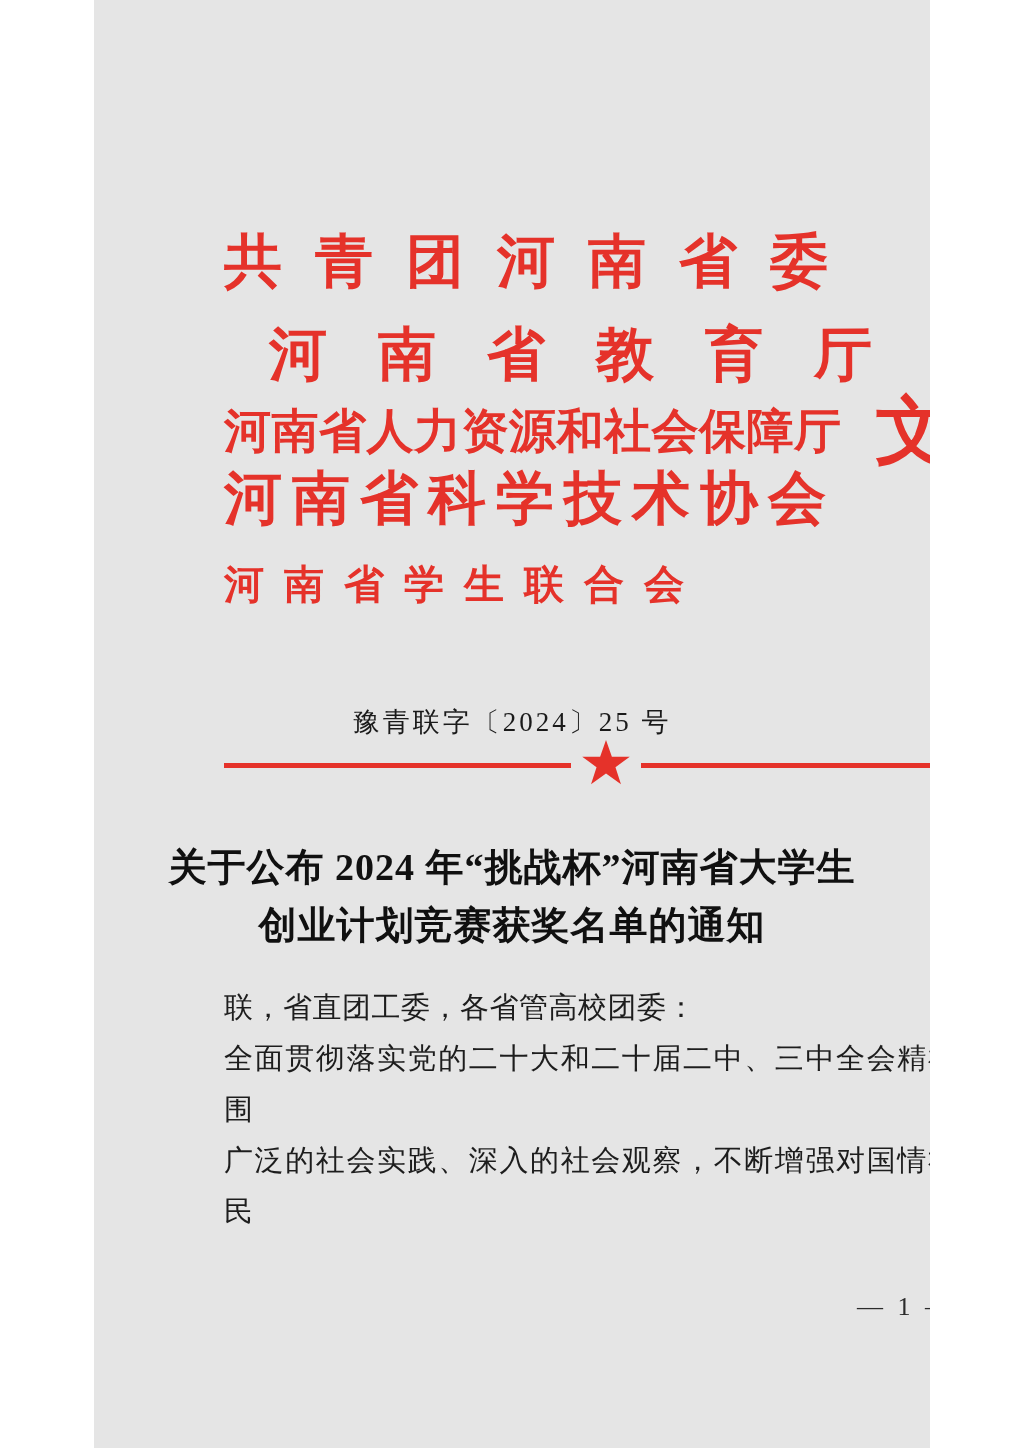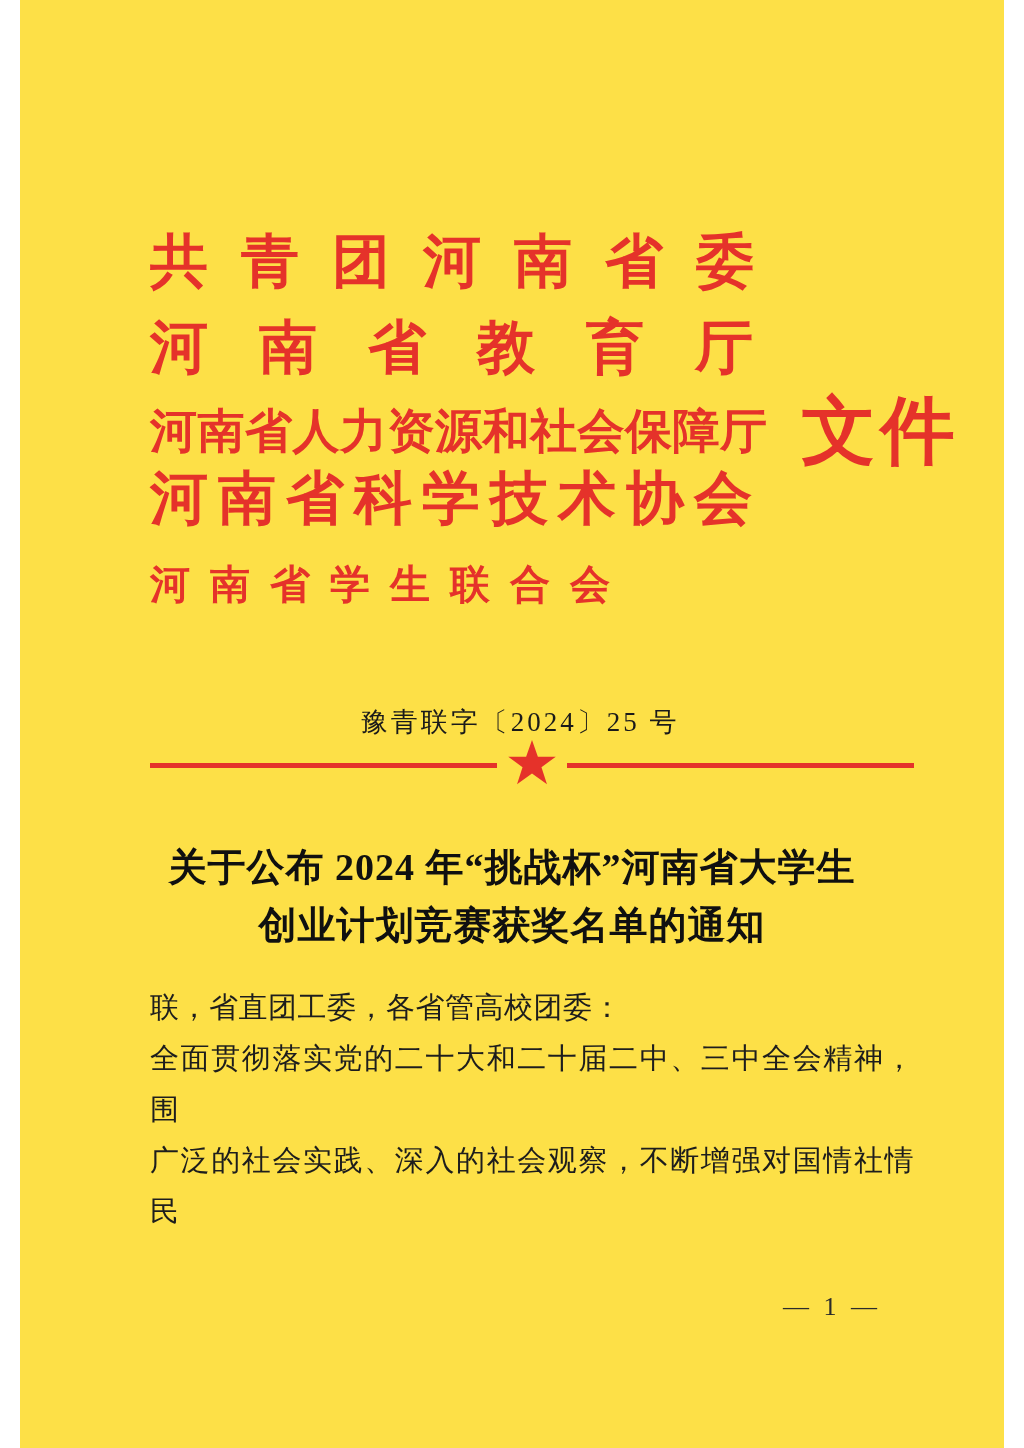--- a/index.html
+++ b/index.html
@@ -1,38 +1,38 @@
 <!DOCTYPE html>
 <html style="--red: #e5322a; --ink: #1d1d1d;"><head>
 <meta charset="utf-8">
 <style>
   :root { --red:#e5322a; --ink:#1d1d1d; }
   * { margin:0; padding:0; box-sizing:border-box; }
   html,body { background:#ffffff; }
   .page {
-    position:relative; width:984px; height:1448px;
-    background:#fde047; overflow:hidden;
+    position:relative; width:836px; height:1448px;
+    background:#e5e5e5; overflow:hidden;
     font-family:"Liberation Serif","DejaVu Serif",serif;
     margin:0 auto;
   }
   
   .red-head {
     position:absolute; left:130px; color:var(--red);
     font-weight:700; white-space:nowrap; line-height:1;
   }
   .hl1 { top:233px; font-size:58px; letter-spacing:33px; }
-  .hl2 { top:319px; font-size:58px; letter-spacing:51px; }
+  .hl2 { top:326px; font-size:58px; letter-spacing:51px;margin-left:45px; }
   .hl3 { top:393px; display:flex; align-items:center; height:76px; }
   .hl3 .hl3-main   { font-size:47px; letter-spacing:0.5px; font-weight:700; }
   .hl3 .hl3-suffix { font-size:74px; margin-left:34px; letter-spacing:5px; font-weight:900; }
   .hl4 { top:470px; font-size:58px; letter-spacing:10px; }
   .hl5 { top:565px; font-size:40px; letter-spacing:20px; }
   
   .doc-number {
-    position:absolute; top:704px; left:8px; width:100%;
+    position:absolute; top:704px; left:0; width:100%;
     text-align:center; font-size:27px; letter-spacing:3px; color:#1a1a1a;
   }
   
   .rule-row {
     position:absolute; left:130px; top:739px; width:764px; height:52px;
     display:flex; align-items:center;
   }
   .rule-seg { flex:1; height:5px; background:var(--red); }
   .star { width:52px; height:52px; margin:0 9px; color:var(--red); flex:0 0 auto; }
   

